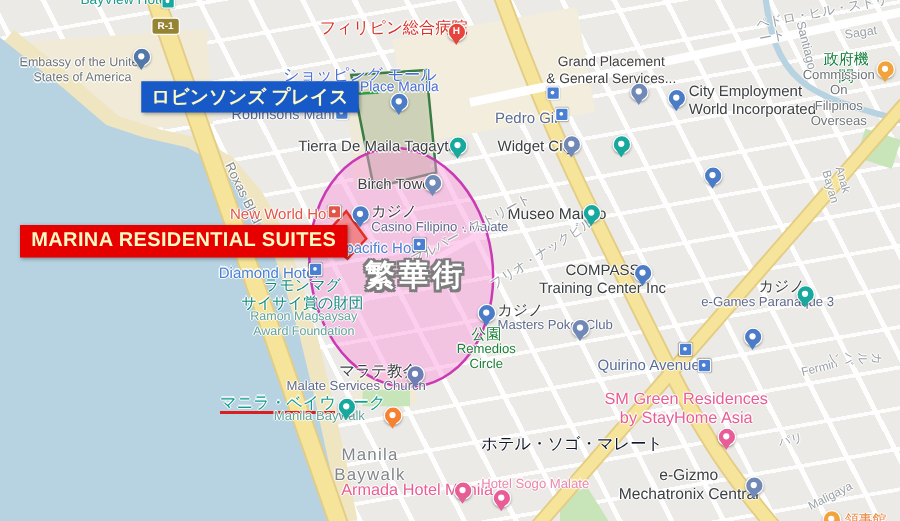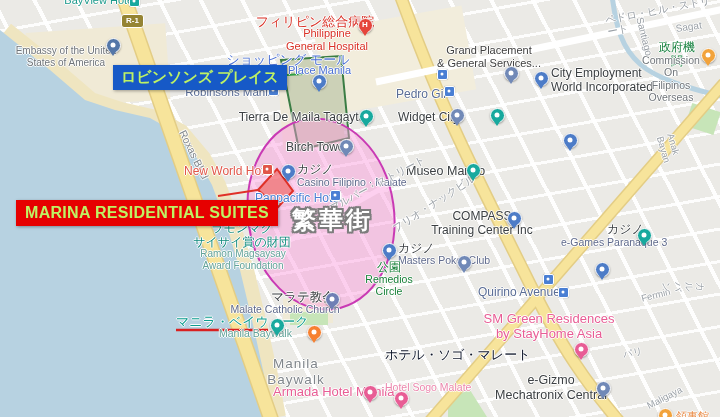--- a/index.html
+++ b/index.html
@@ -29,24 +29,24 @@
            font:700 8px/1 "Liberation Sans",sans-serif;}
   .mksq{position:absolute;width:9px;height:9px;border-radius:2px;border:1px solid #fff;
         box-shadow:0 0 1px rgba(0,0,0,.4);z-index:5;}
   .mksq b{position:absolute;left:50%;top:50%;transform:translate(-50%,-50%);
         width:3px;height:3px;border-radius:50%;background:#fff;}
   
   #r1badge{position:absolute;left:121px;top:14px;z-index:5;background:#958433;color:#fff;
         font:700 8px/1 "Liberation Sans",sans-serif;padding:2px 4px;border-radius:3px;
         border:1px solid #fff;}
   
-  .callout{position:absolute;z-index:8;color:#bef264;font-weight:700;white-space:nowrap;
+  .callout{position:absolute;z-index:8;color:#fef9c3;font-weight:700;white-space:nowrap;
         box-shadow:1px 1px 3px rgba(0,0,0,.35);}
   #robinsons-callout{left:113px;top:65px;background:#1659c7;font-size:15px;padding:3px 8px;}
-  #marina-callout{left:16px;top:200px;background:#e60000;font-size:16px;padding:4px 9px;
+  #marina-callout{left:16px;top:180px;background:#e60000;font-size:16px;padding:4px 9px;
         letter-spacing:.3px;}
   
   #district{position:absolute;left:292px;top:204px;z-index:6;color:#fff;font-weight:700;
         font-size:24px;letter-spacing:3px;white-space:nowrap;
         text-shadow:-2px -2px 0 #7d7d7d,2px -2px 0 #7d7d7d,-2px 2px 0 #7d7d7d,2px 2px 0 #7d7d7d,
                     -2px 0 0 #7d7d7d,2px 0 0 #7d7d7d,0 -2px 0 #7d7d7d,0 2px 0 #7d7d7d;}
 </style>
 </head>
 <body>
 
@@ -96,22 +96,20 @@
 
   <div id="district" class="jp">繁華街</div>
 
   <div id="robinsons-callout" class="callout">ロビンソンズ プレイス</div>
 
   <div id="marina-callout" class="callout">MARINA RESIDENTIAL SUITES</div>
 <div class="lbl" style="left: 100px; top: -6px; color: rgb(29, 154, 140); font-size: 11px; text-align: center; transform: translateX(-50%);">BayView Hotel</div>
     <div class="lbl" style="left: 66px; top: 45px; color: rgb(112, 117, 122); font-size: 10px; text-align: center; transform: translateX(-50%);">Embassy of the United
 States of America</div>
     <div class="lbl" style="left: 315px; top: 14px; color: rgb(217, 48, 37); font-size: 13px; text-align: center; transform: translateX(-50%);">フィリピン総合病院</div>
-    <div class="lbl" style="left: 327px; top: 27px; color: rgb(217, 48, 37); font-size: 11px; text-align: center; transform: translateX(-50%);">Philippine
-General Hospital</div>
     <div class="lbl" style="left: 288px; top: 52px; color: rgb(74, 111, 212); font-size: 13px; text-align: center; transform: translateX(-50%);">ショッピング モール</div>
     <div class="lbl" style="left: 292px; top: 64px; color: rgb(74, 111, 212); font-size: 11px; text-align: center; transform: translateX(-50%);">Robinsons Place Manila</div>
     <div class="lbl" style="left: 231px; top: 86px; color: rgb(90, 109, 150); font-size: 11.5px; text-align: center; transform: translateX(-50%);">Robinsons Manila</div>
     <div class="lbl" style="left: 305px; top: 110px; color: rgb(60, 64, 67); font-size: 12px; text-align: center; transform: translateX(-50%);">Tierra De Maila Tagaytay</div>
     <div class="lbl" style="left: 396px; top: 87px; color: rgb(90, 109, 150); font-size: 12px;">Pedro Gil</div>
     <div class="lbl" style="left: 398px; top: 110px; color: rgb(60, 64, 67); font-size: 12px;">Widget City</div>
     <div class="lbl" style="left: 489px; top: 44px; color: #404040; font-size: 11px; text-align: center; transform: translateX(-50%);">Grand Placement
 &amp; General Services...</div>
     <div class="lbl" style="left: 551px; top: 66px; color: rgb(60, 64, 67); font-size: 12px;">City Employment
 World Incorporated</div>
@@ -136,21 +134,21 @@
     <div class="lbl" style="left: 242px; top: 221px; color: rgb(15, 138, 125); font-size: 12px; text-align: center; transform: translateX(-50%);">ラモンマグ
 サイサイ賞の財団</div>
     <div class="lbl" style="left: 243px; top: 248px; color: rgb(99, 163, 154); font-size: 10px; text-align: center; transform: translateX(-50%);">Ramon Magsaysay
 Award Foundation</div>
     <div class="lbl" style="left: 398px; top: 241px; color: rgb(60, 64, 67); font-size: 12px;">カジノ</div>
     <div class="lbl" style="left: 398px; top: 254px; color: rgb(95, 106, 140); font-size: 10.5px;">Masters Poker Club</div>
     <div class="lbl" style="left: 389px; top: 260px; color: rgb(24, 128, 56); font-size: 12px; text-align: center; transform: translateX(-50%);">公園</div>
     <div class="lbl" style="left: 389px; top: 273px; color: rgb(24, 128, 56); font-size: 10.5px; text-align: center; transform: translateX(-50%);">Remedios
 Circle</div>
     <div class="lbl" style="left: 303px; top: 290px; color: rgb(60, 64, 67); font-size: 12.5px; text-align: center; transform: translateX(-50%);">マラテ教会</div>
-    <div class="lbl" style="left: 285px; top: 303px; color: rgb(95, 106, 140); font-size: 10.5px; text-align: center; transform: translateX(-50%);">Malate Catholic Church</div>
+    <div class="lbl" style="left: 285px; top: 303px; color: rgb(95, 106, 140); font-size: 10.5px; text-align: center; transform: translateX(-50%);">Malate Services Church</div>
     <div class="lbl" style="left: 478px; top: 285px; color: rgb(90, 109, 150); font-size: 12px;">Quirino Avenue</div>
     <div class="lbl" style="left: 607px; top: 222px; color: rgb(60, 64, 67); font-size: 12px;">カジノ</div>
     <div class="lbl" style="left: 561px; top: 236px; color: rgb(95, 106, 140); font-size: 10.5px;">e-Games Paranaque 3</div>
     <div class="lbl" style="left: 549px; top: 311px; color: rgb(232, 93, 149); font-size: 13px; text-align: center; transform: translateX(-50%);">SM Green Residences
 by StayHome Asia</div>
     <div class="lbl" style="left: 551px; top: 373px; color: rgb(60, 64, 67); font-size: 12.5px; text-align: center; transform: translateX(-50%);">e-Gizmo
 Mechatronix Central</div>
     <div class="lbl" style="left: 176px; top: 314px; color: rgb(15, 157, 143); font-size: 13px;">マニラ・ベイウォーク</div>
     <div class="lbl" style="left: 219px; top: 327px; color: rgb(99, 163, 154); font-size: 10.5px;">Manila Baywalk</div>
     <div class="lbl" style="left: 296px; top: 356px; color: rgb(128, 134, 139); font-size: 13.5px; letter-spacing: 1px; text-align: center; transform: translateX(-50%);">Manila

